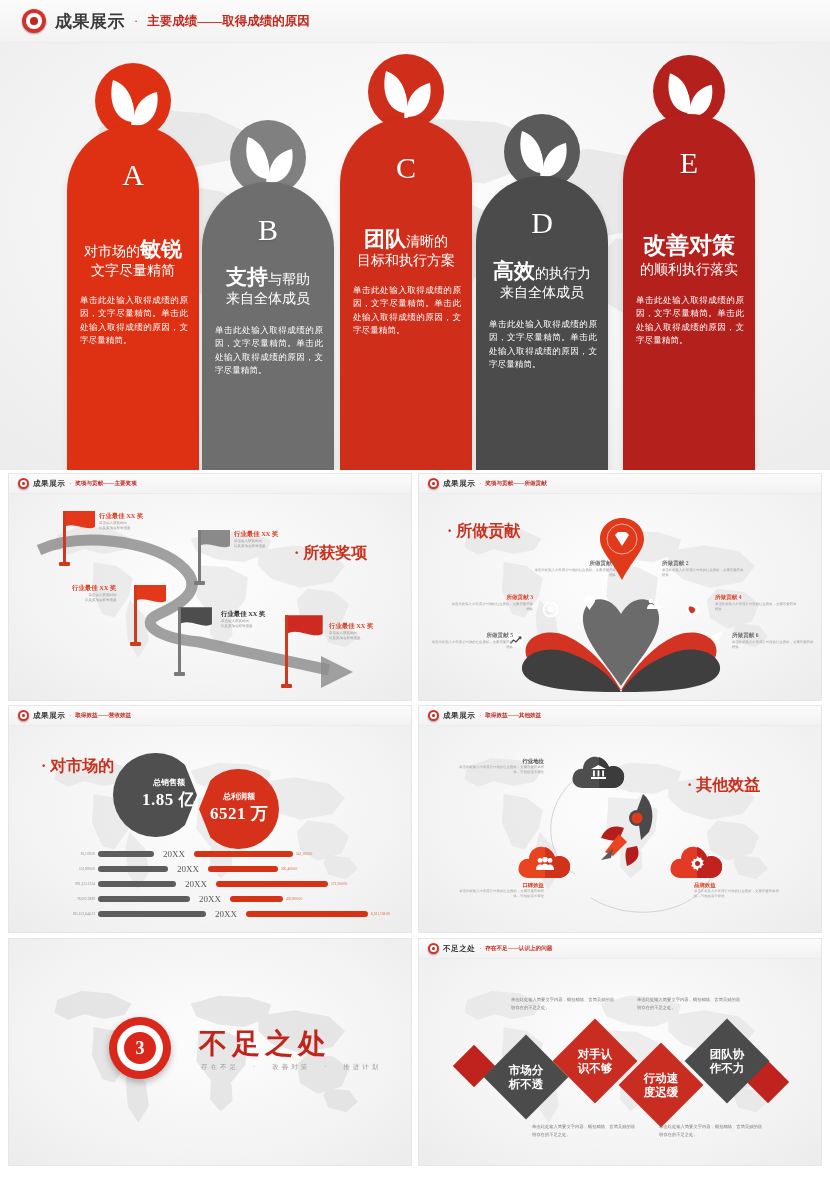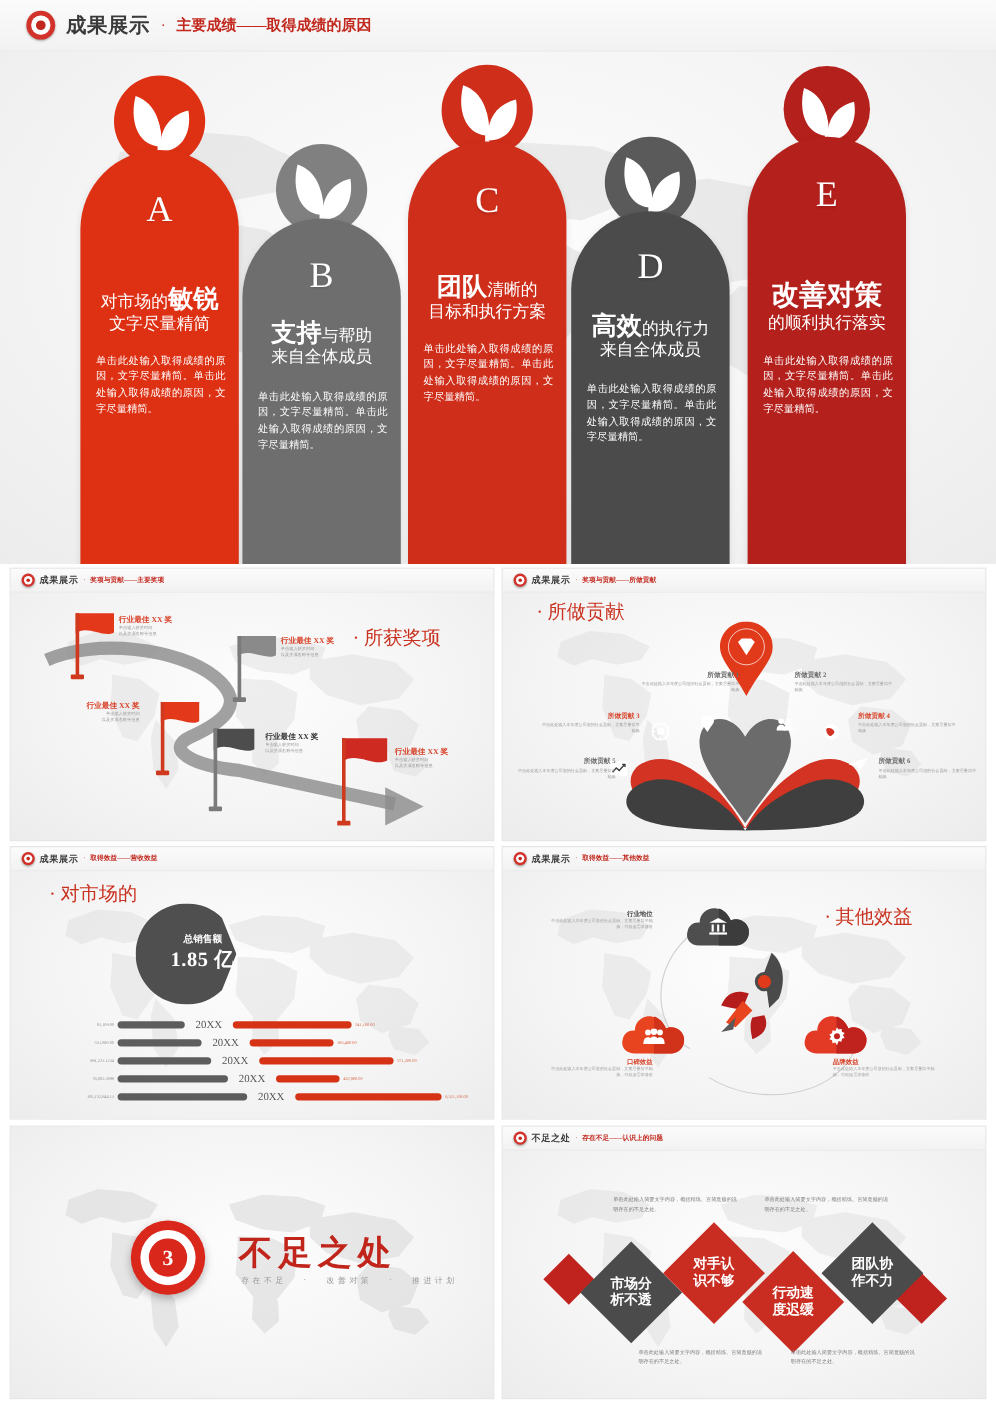--- a/index.html
+++ b/index.html
@@ -68,21 +68,21 @@
     font-size:8.6px; line-height:1.55; text-align:justify; color:#fff;
   }
 
   
   .s-small{ width:404px; height:228px; }
   .s-small .bar{ padding:4px 0 4px 9px; gap:4px; }
   .s-small .logo{ width:11px; height:11px; }
   .s-small .bar .ttl{ font-size:7.6px; }
   .s-small .bar .sub,.s-small .bar .dot{ font-size:5.6px; }
 
-  .bigtitle{ position:absolute; color:#c9311f; font-weight:normal; white-space:nowrap; }
+  .bigtitle{ position:absolute; color:#c9311f; font-weight:bold; white-space:nowrap;margin-top:21px; }
   .bigtitle .tdot{ color:#c9311f; }
 
   #s2{ left:8px;  top:473px; }
   #s3{ left:418px;top:473px; }
   #s4{ left:8px;  top:705px; }
   #s5{ left:418px;top:705px; }
   #s6{ left:8px;  top:938px; }
   #s7{ left:418px;top:938px; }
 
   
@@ -476,20 +476,29 @@
   <div class="dropg" style="left:104px; top:47px; width:84px; height:84px;">
     <svg style="width:84px;height:84px" viewBox="0 0 84 84">
       <path d="M42 0 A42 42 0 1 0 42 84 A42 42 0 0 0 72 72 L84 42 L72 12 A42 42 0 0 0 42 0Z" fill="#4F4F4F"></path>
     </svg>
     <div class="kpi" style="top:24px;padding-left:28px;">
       <div class="lab">总销售额</div>
       <div class="num">1.85 亿</div>
     </div>
   </div>
 
+  <div class="dropr" style="left:190px; top:63px; width:80px; height:80px;">
+    <svg style="width:80px;height:80px" viewBox="0 0 84 84">
+      <path d="M42 0 A42 42 0 1 1 42 84 A42 42 0 0 1 12 72 L0 42 L12 12 A42 42 0 0 1 42 0Z" fill="#D6321B"></path>
+    </svg>
+    <div class="kpi" style="top:22px;">
+      <div class="lab">总利润额</div>
+      <div class="num">6521 万</div>
+    </div>
+  </div>
 
   <div style="position:absolute;left:0;top:143px;width:404px;">
     <div class="chrow" style="left:0; top:0; width:404px;">
       <div class="vL" style="width:86px">81,109.00</div>
       <div class="barL" style="width:56px;margin-left:3px"></div>
       <div class="yr" style="margin-left:3px">20XX</div>
       <div class="barR" style="width:99px;margin-left:3px"></div>
       <div class="vR" style="margin-left:3px">541,100.00</div>
     </div>
     <div class="chrow" style="left:0; top:15px; width:404px;">

